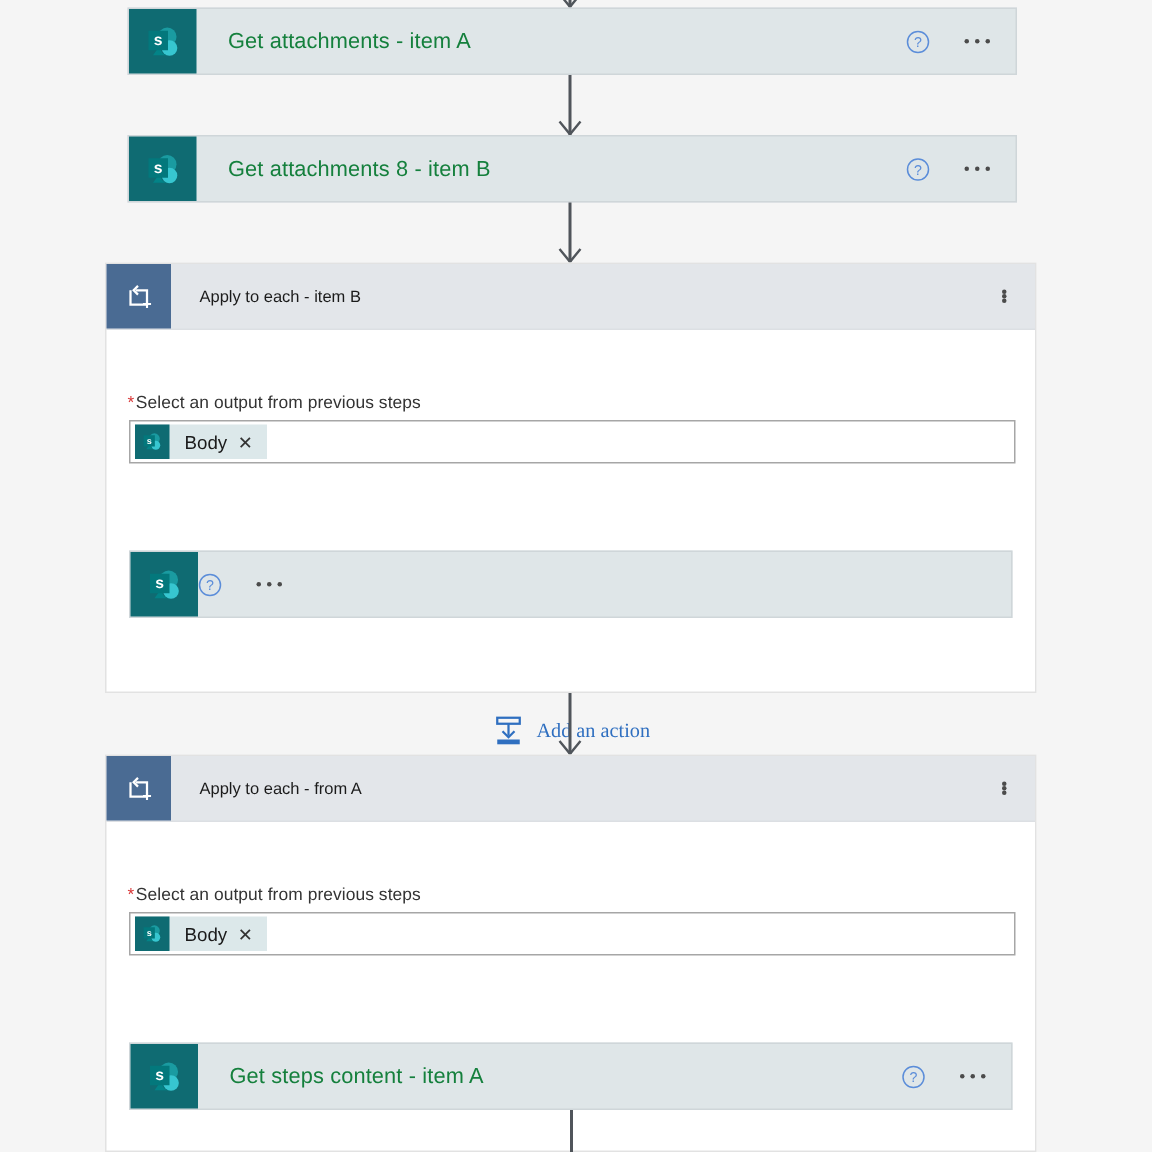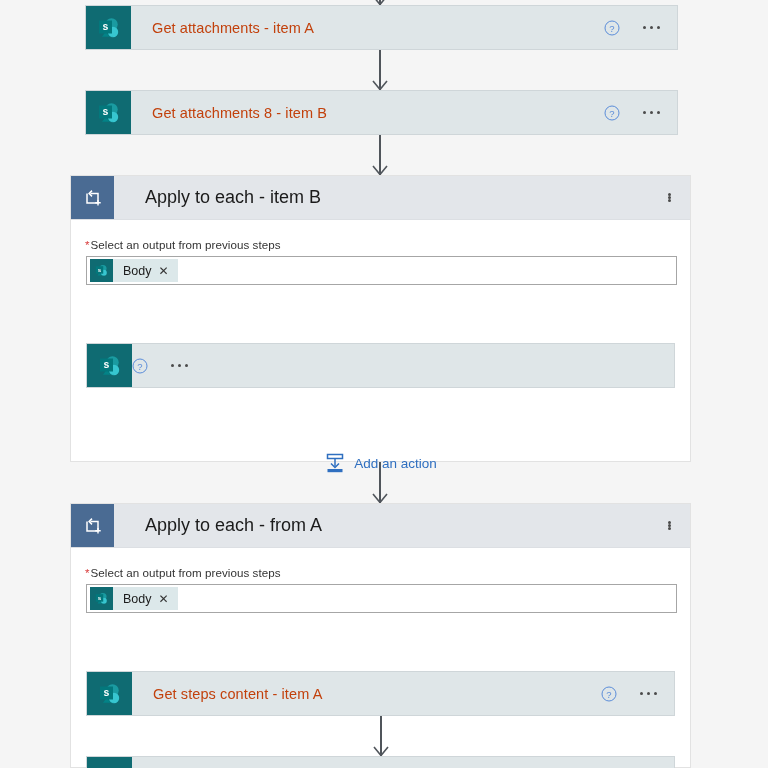--- a/index.html
+++ b/index.html
@@ -61,21 +61,21 @@
     flex: 0 0 45px;
     background: #0f6b72;
     display: flex;
     align-items: center;
     justify-content: center;
   }
   .card .card-title {
     flex: 1 1 auto;
     padding-left: 21px;
     font-size: 14.5px;
-    color: #c2410c;
+    color: #15803d;
     letter-spacing: .1px;
     white-space: nowrap;
     overflow: hidden;
     text-overflow: ellipsis;
   }
   .card .help-icon {
     flex: 0 0 auto;
     width: 16px;
     height: 16px;
     margin-right: 23px;
@@ -115,31 +115,32 @@
     width: 43px;
     height: 43px;
     flex: 0 0 43px;
     background: #4a6b93;
     display: flex;
     align-items: center;
     justify-content: center;
   }
   .scope-header .scope-title {
     flex: 1 1 auto;
-    padding-left: 31px;
-    font-size: 18px;
+    padding-left: 19px;
+    font-size: 11px;
     color: #1b1b1b;
     white-space: nowrap;
   }
   .scope-header .ellipsis {
     margin-right: 19px;
   }
   .scope-body {
     position: relative;
     padding: 0;
+    margin-top: 24px;
   }
 
   .field-label {
     font-size: 11.6px;
     color: #333333;
     padding: 18px 0 5px 14px;
     letter-spacing: .05px;
   }
   .field-label .req {
     color: #d93b3b;
@@ -188,20 +189,21 @@
   .add-action {
     display: flex;
     align-items: center;
     justify-content: center;
     gap: 8px;
     cursor: pointer;
   }
   .add-action .aa-label {
     color: #2f6fc0;
     font-size: 13.5px;
+    font-family: Liberation Serif, serif;
   }
 </style>
 </head>
 <body>
 
 <div class="canvas">
 
   <div class="connector" style="top:-12px;height:17px;">
     <div class="stem"></div>
     <svg class="head" viewBox="0 0 16 11">

